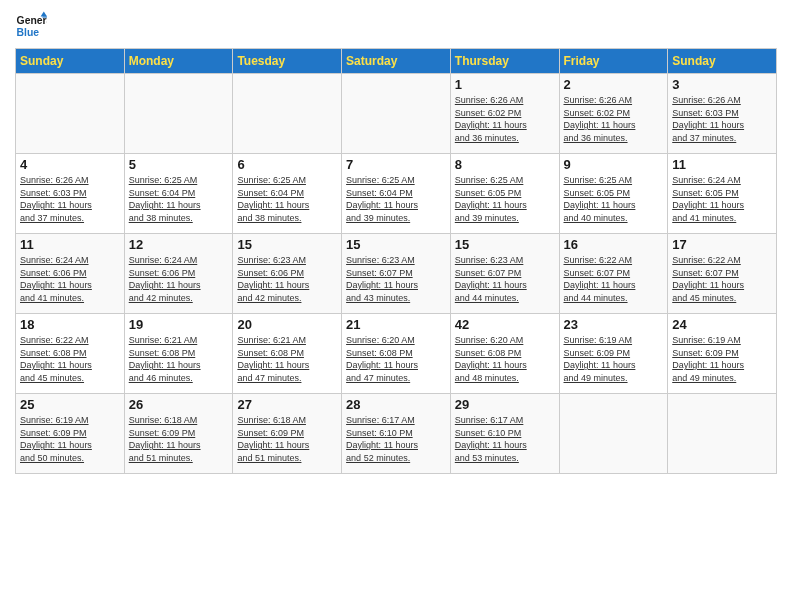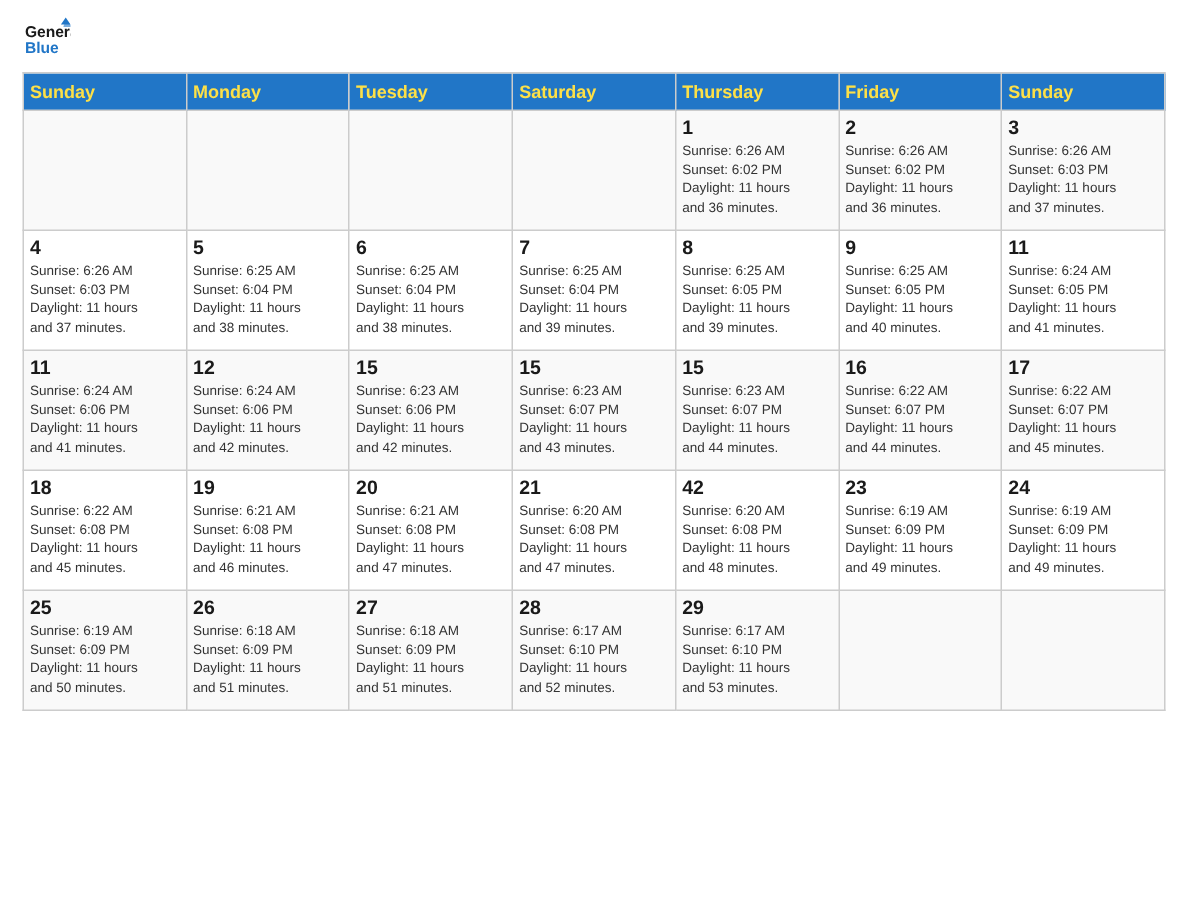--- a/index.html
+++ b/index.html
@@ -70,20 +70,21 @@
       font-size: 13px;
       font-weight: bold;
       color: #1a1a1a;
       display: block;
       margin-bottom: 2px;
     }
     .day-info {
       font-size: 9px;
       color: #333;
       line-height: 1.4;
+      text-decoration: underline;
     }
   </style>
 </head>
 <body>
 
 <div class="header-logo">
   <div class="logo">
     <svg class="logo-icon" viewBox="0 0 40 40" width="40" height="40">
       <text x="2" y="18" font-size="13" font-weight="bold" fill="#1a1a1a">General</text>
       <text x="2" y="32" font-size="13" font-weight="bold" fill="#2176c7">Blue</text>

